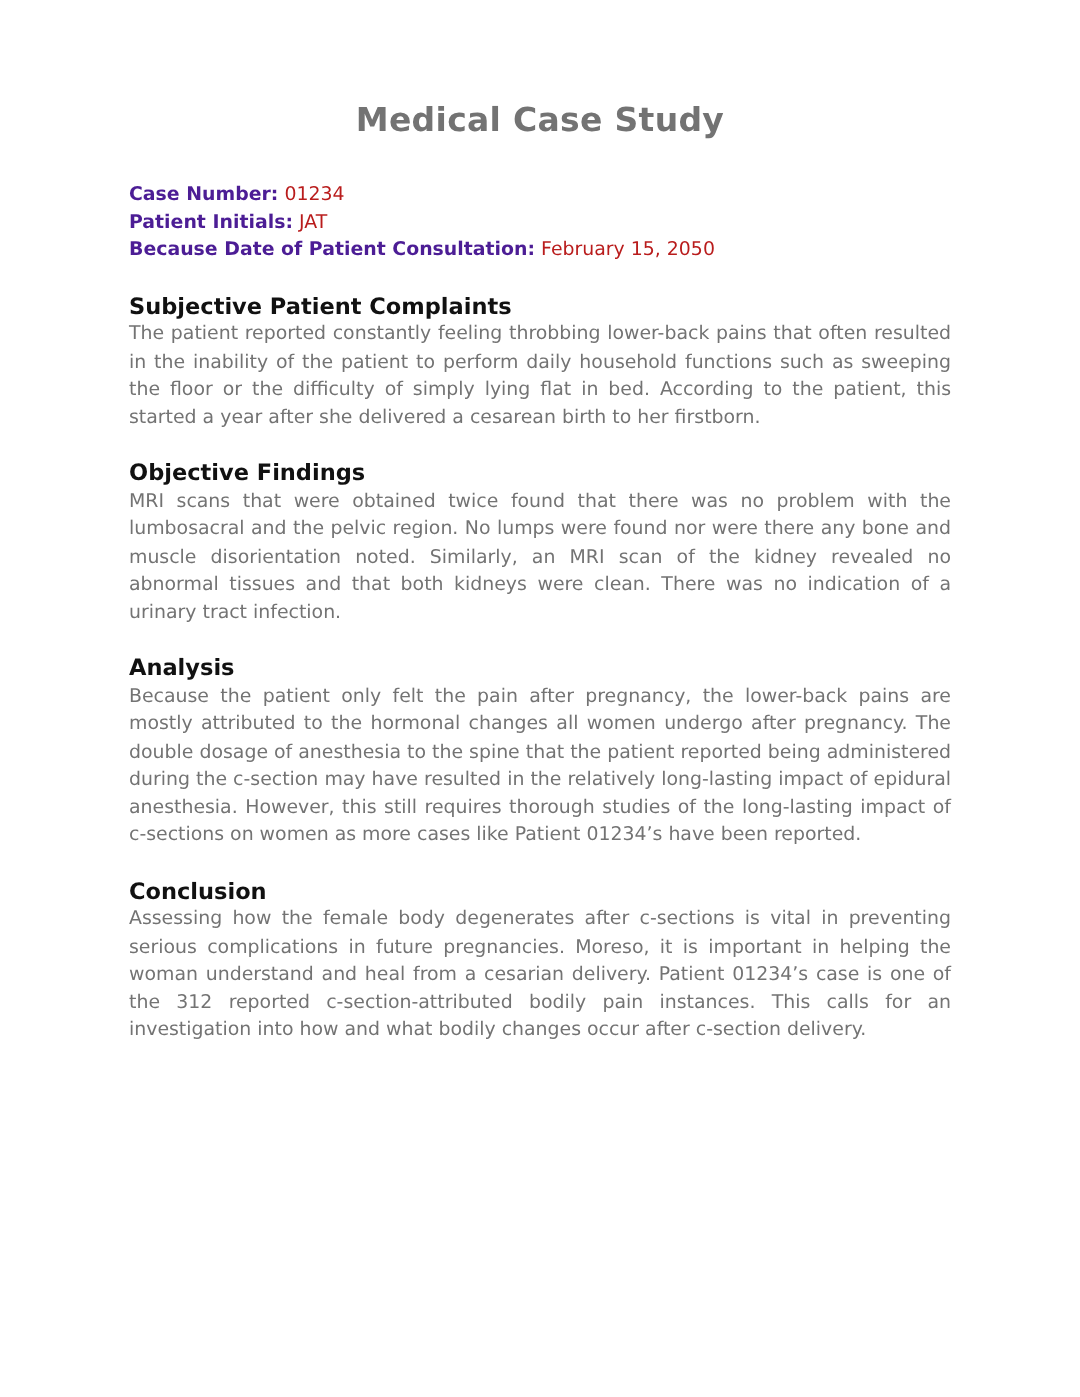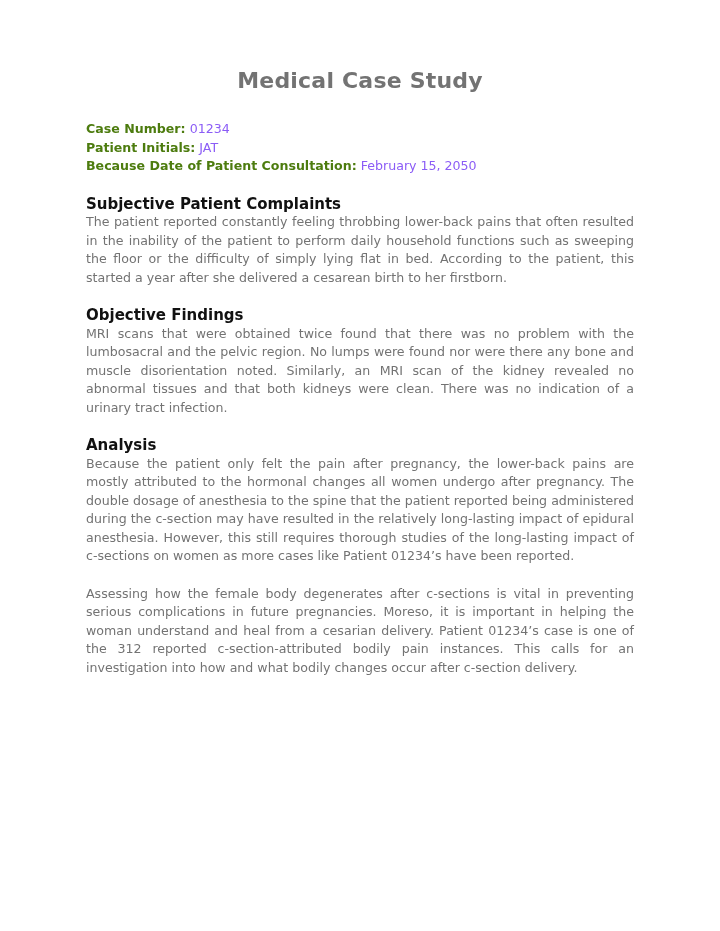--- a/index.html
+++ b/index.html
@@ -35,24 +35,24 @@
       font-size: 12.6px;
       line-height: 18.5px;
       margin: 0 0 19px 0;
     }
     .meta-row {
       display: block;
       white-space: nowrap;
     }
     .meta-label {
       font-weight: bold;
-      color: #4d7c0f;
+      color: #4c1d95;
     }
     .meta-value {
-      color: #8b5cf6;
+      color: #b91c1c;
     }
     .section {
       margin: 0 0 19px 0;
     }
     .section-heading {
       font-weight: bold;
       font-size: 15px;
       line-height: 18.5px;
       color: #111111;
       margin: 0;
@@ -95,15 +95,16 @@
     <h2 class="section-heading">Objective Findings</h2>
     <p class="section-body">MRI scans that were obtained twice found that there was no problem with the lumbosacral and the pelvic region. No lumps were found nor were there any bone and muscle disorientation noted. Similarly, an MRI scan of the kidney revealed no abnormal tissues and that both kidneys were clean. There was no indication of a urinary tract infection.</p>
   </div>
 
   <div class="section">
     <h2 class="section-heading">Analysis</h2>
     <p class="section-body">Because the patient only felt the pain after pregnancy, the lower-back pains are mostly attributed to the hormonal changes all women undergo after pregnancy. The double dosage of anesthesia to the spine that the patient reported being administered during the c-section may have resulted in the relatively long-lasting impact of epidural anesthesia. However, this still requires thorough studies of the long-lasting impact of c-sections on women as more cases like Patient 01234’s have been reported.</p>
   </div>
 
   <div class="section">
+    <h2 class="section-heading">Conclusion</h2>
     <p class="section-body">Assessing how the female body degenerates after c-sections is vital in preventing serious complications in future pregnancies. Moreso, it is important in helping the woman understand and heal from a cesarian delivery. Patient 01234’s case is one of the 312 reported c-section-attributed bodily pain instances. This calls for an investigation into how and what bodily changes occur after c-section delivery.</p>
   </div>
 </div>
 
 </body></html>

